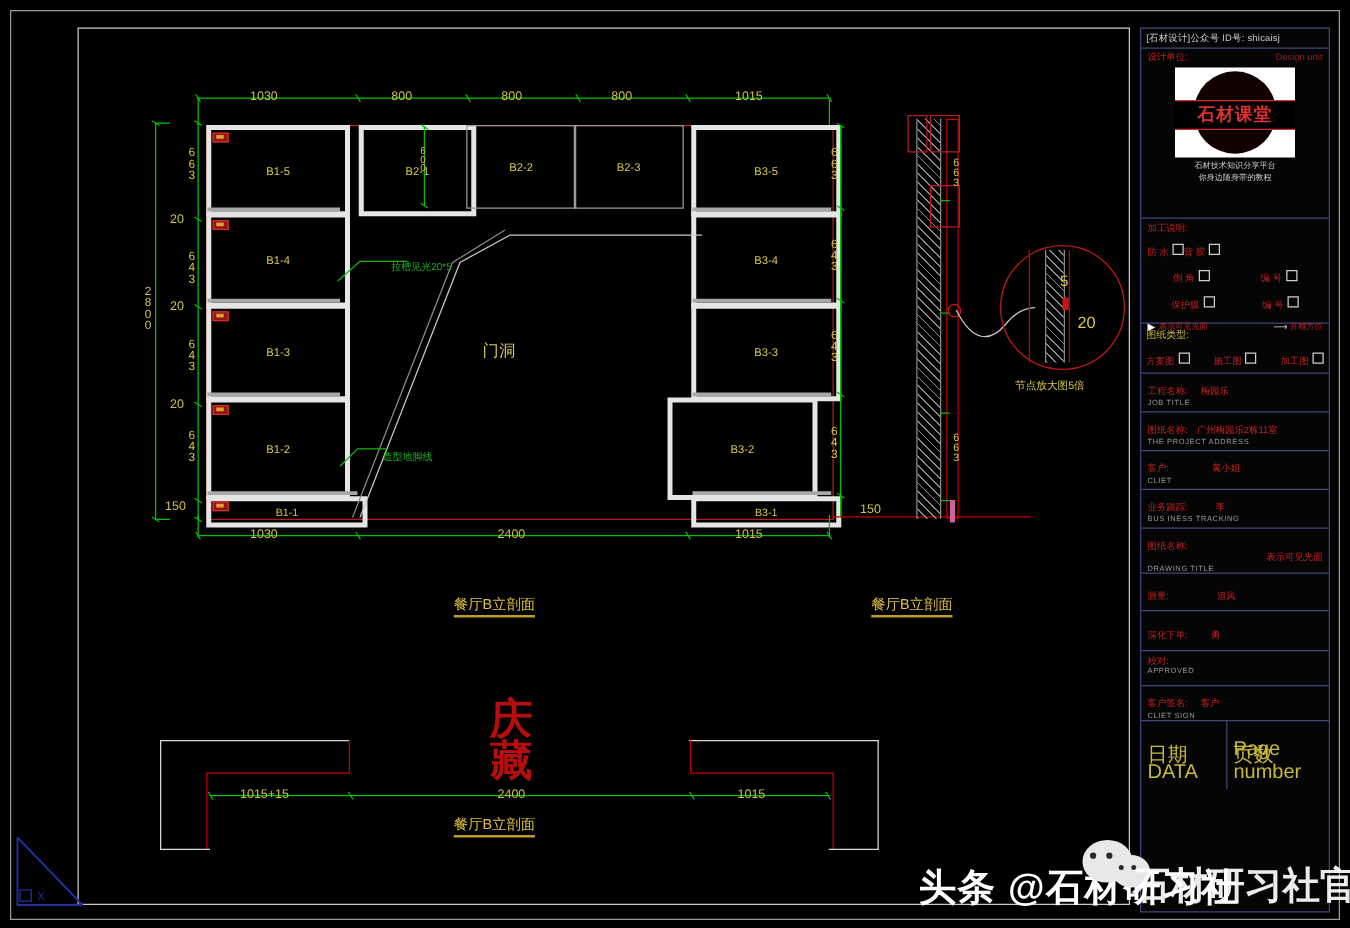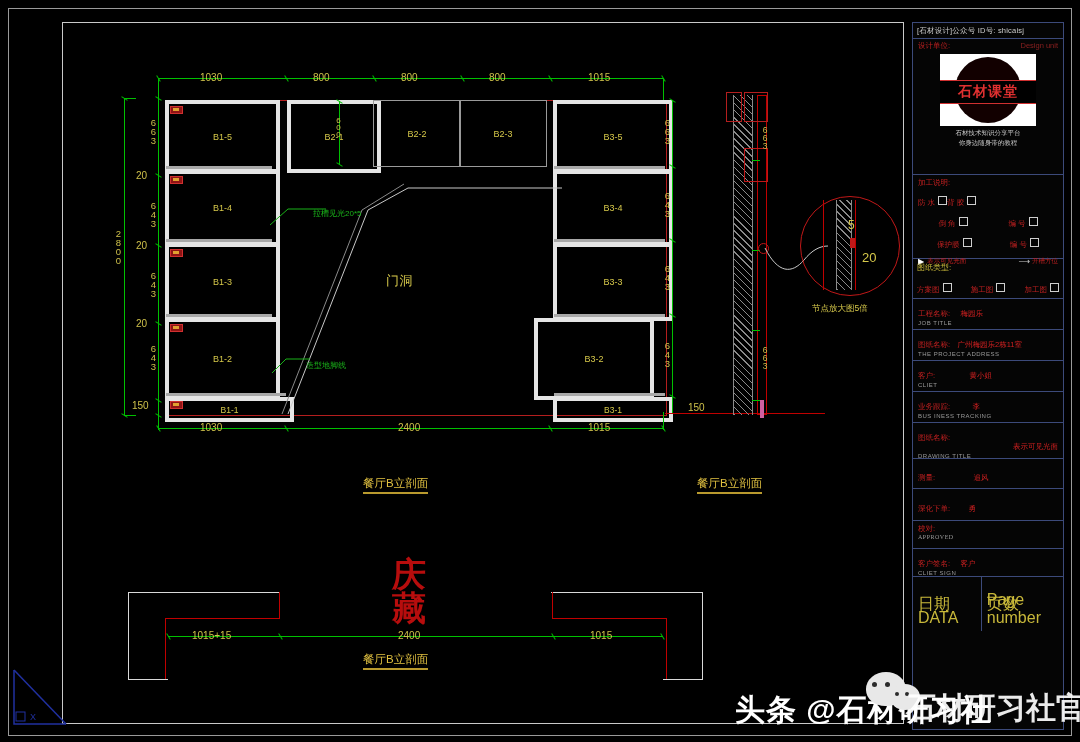--- a/index.html
+++ b/index.html
@@ -421,21 +421,21 @@
       <div class="tb-e">DRAWING TITLE</div>
     </div>
     <div class="tb-row" style="height:30px;padding:7px 5px;">
       <span class="tb-k">测量:</span>
       <span class="tb-v" style="margin-left:34px;">追风</span>
     </div>
     <div class="tb-row" style="height:32px;padding:8px 5px;">
       <span class="tb-k">深化下单:</span>
       <span class="tb-v" style="margin-left:14px;">勇</span>
     </div>
-    <div class="tb-row" style="height:28px;padding:3px 5px;font-family:Liberation Serif, serif;">
+    <div class="tb-row" style="height:28px;padding:3px 5px;">
       <div class="tb-k">校对:</div>
       <div class="tb-e">APPROVED</div>
     </div>
     <div class="tb-row" style="height:28px;padding:3px 5px;">
       <div><span class="tb-k">客户签名:</span>
            <span class="tb-v" style="margin-left:6px;">客户</span></div>
       <div class="tb-e">CLIET SIGN</div>
     </div>
 
     <div style="display:flex;height:54px;">

